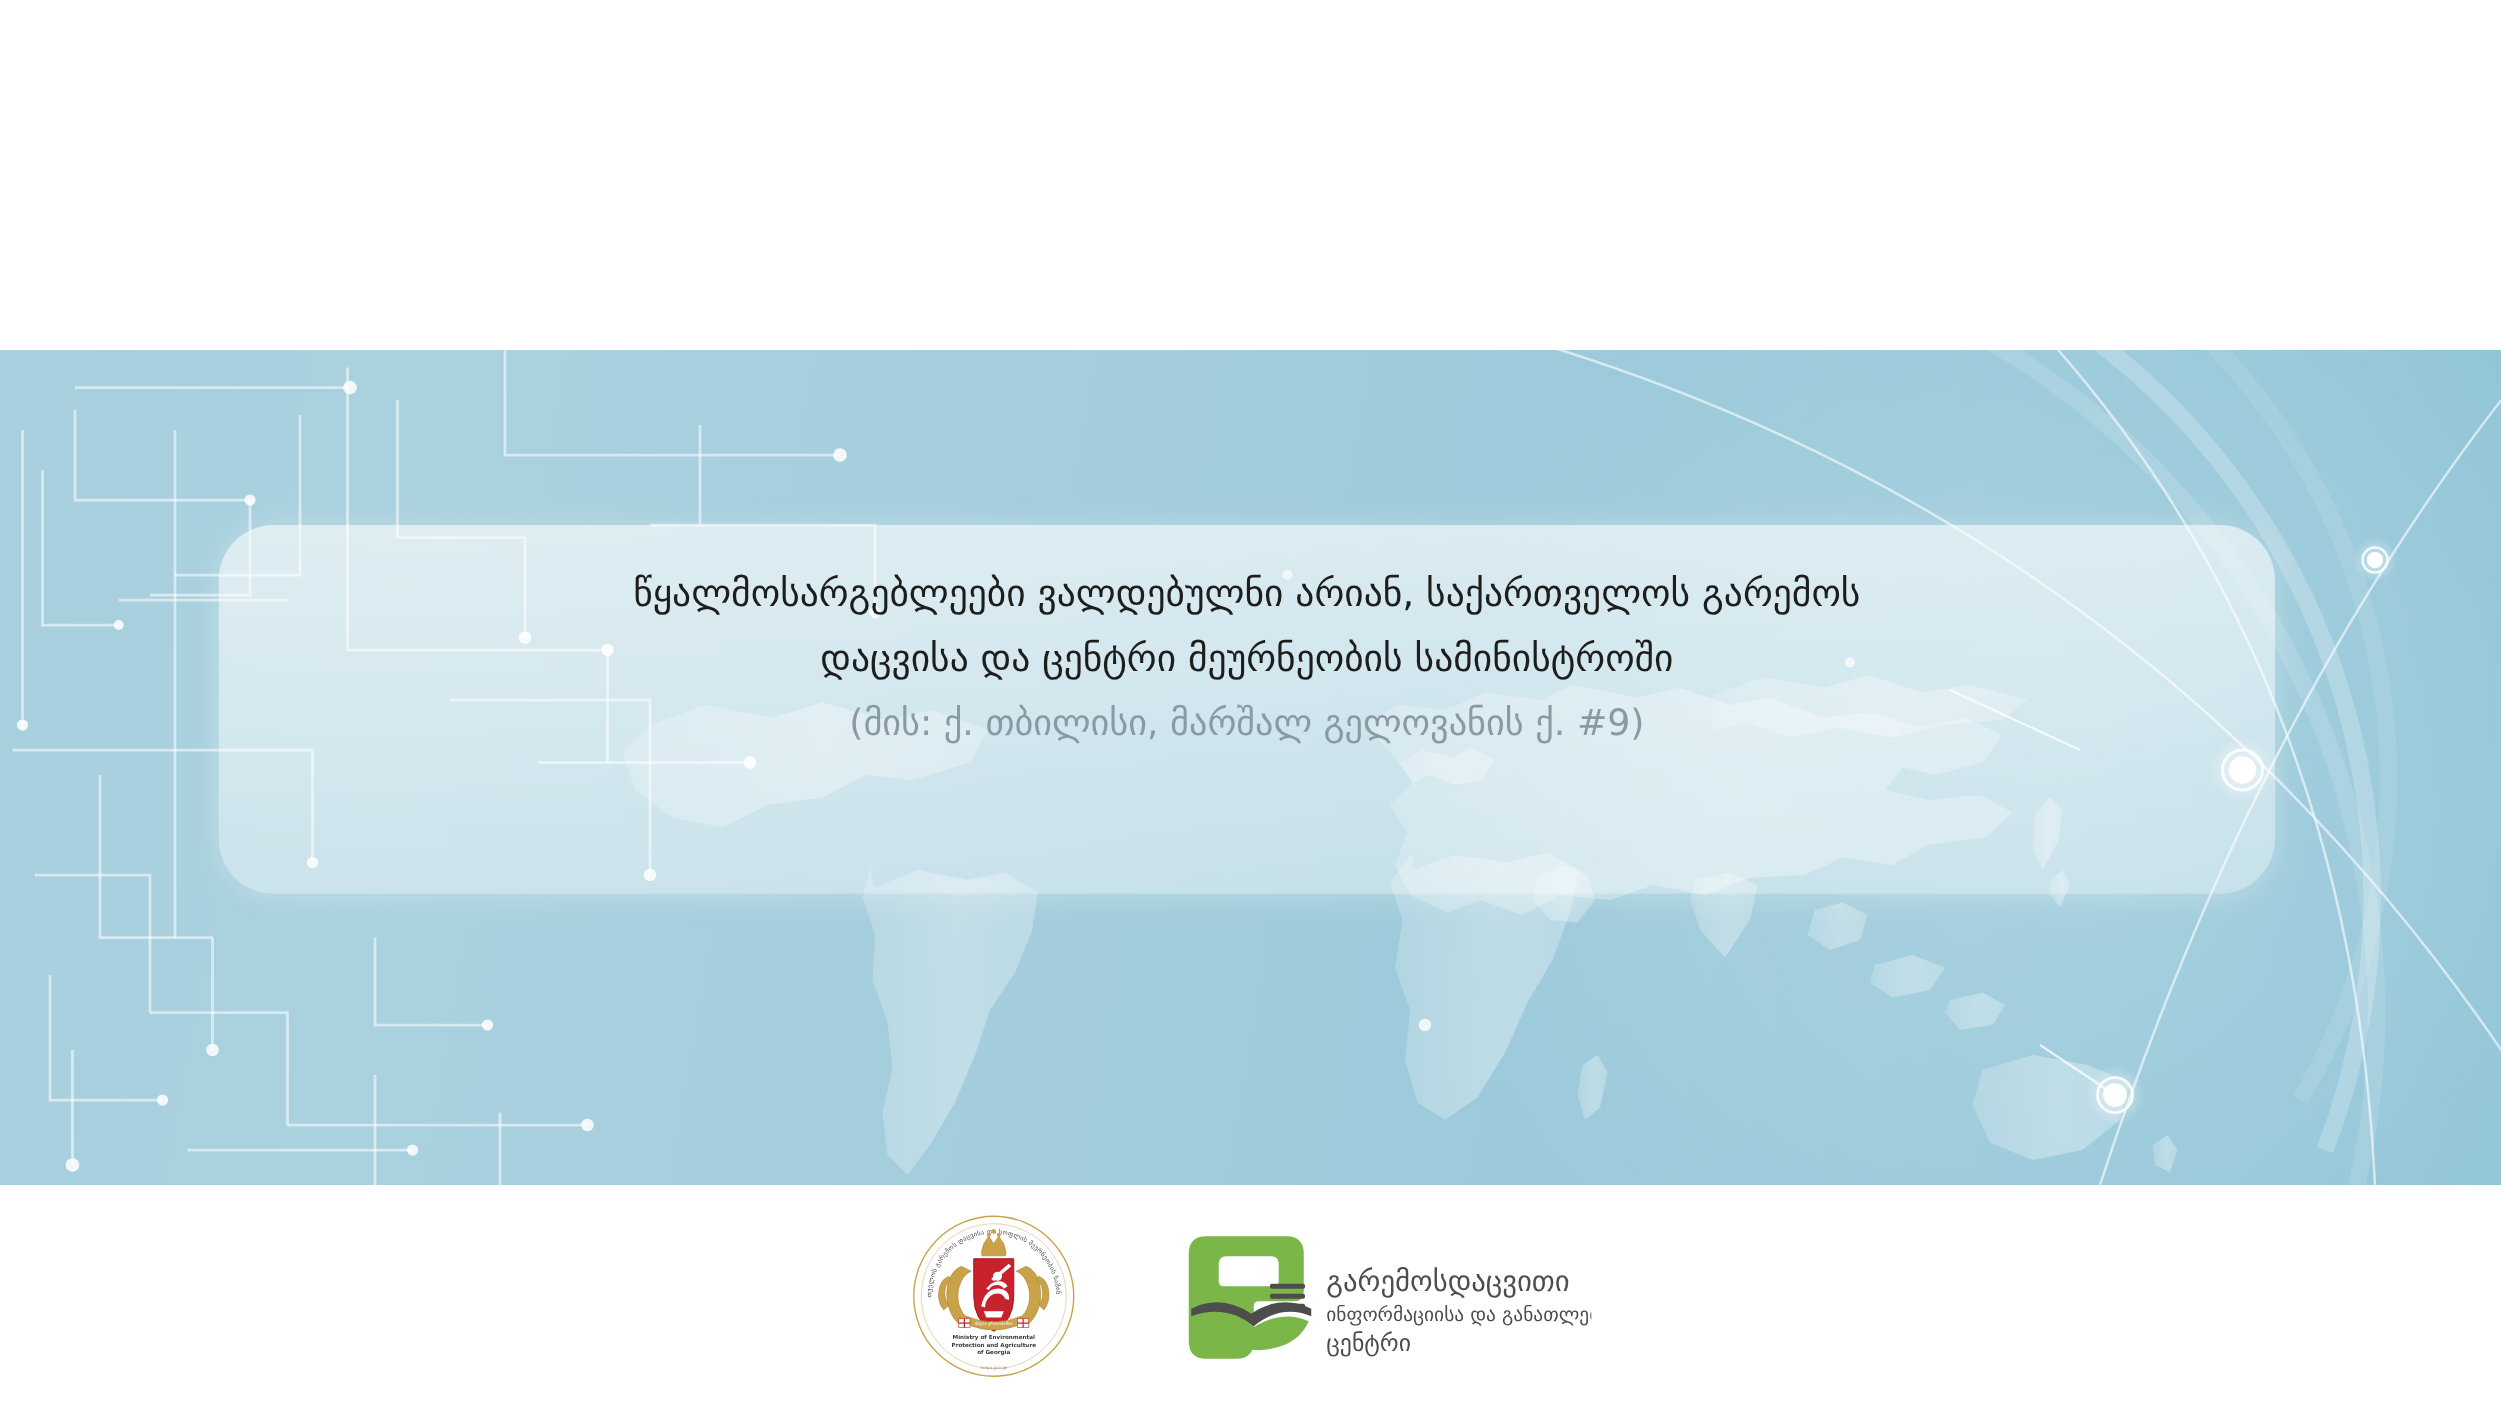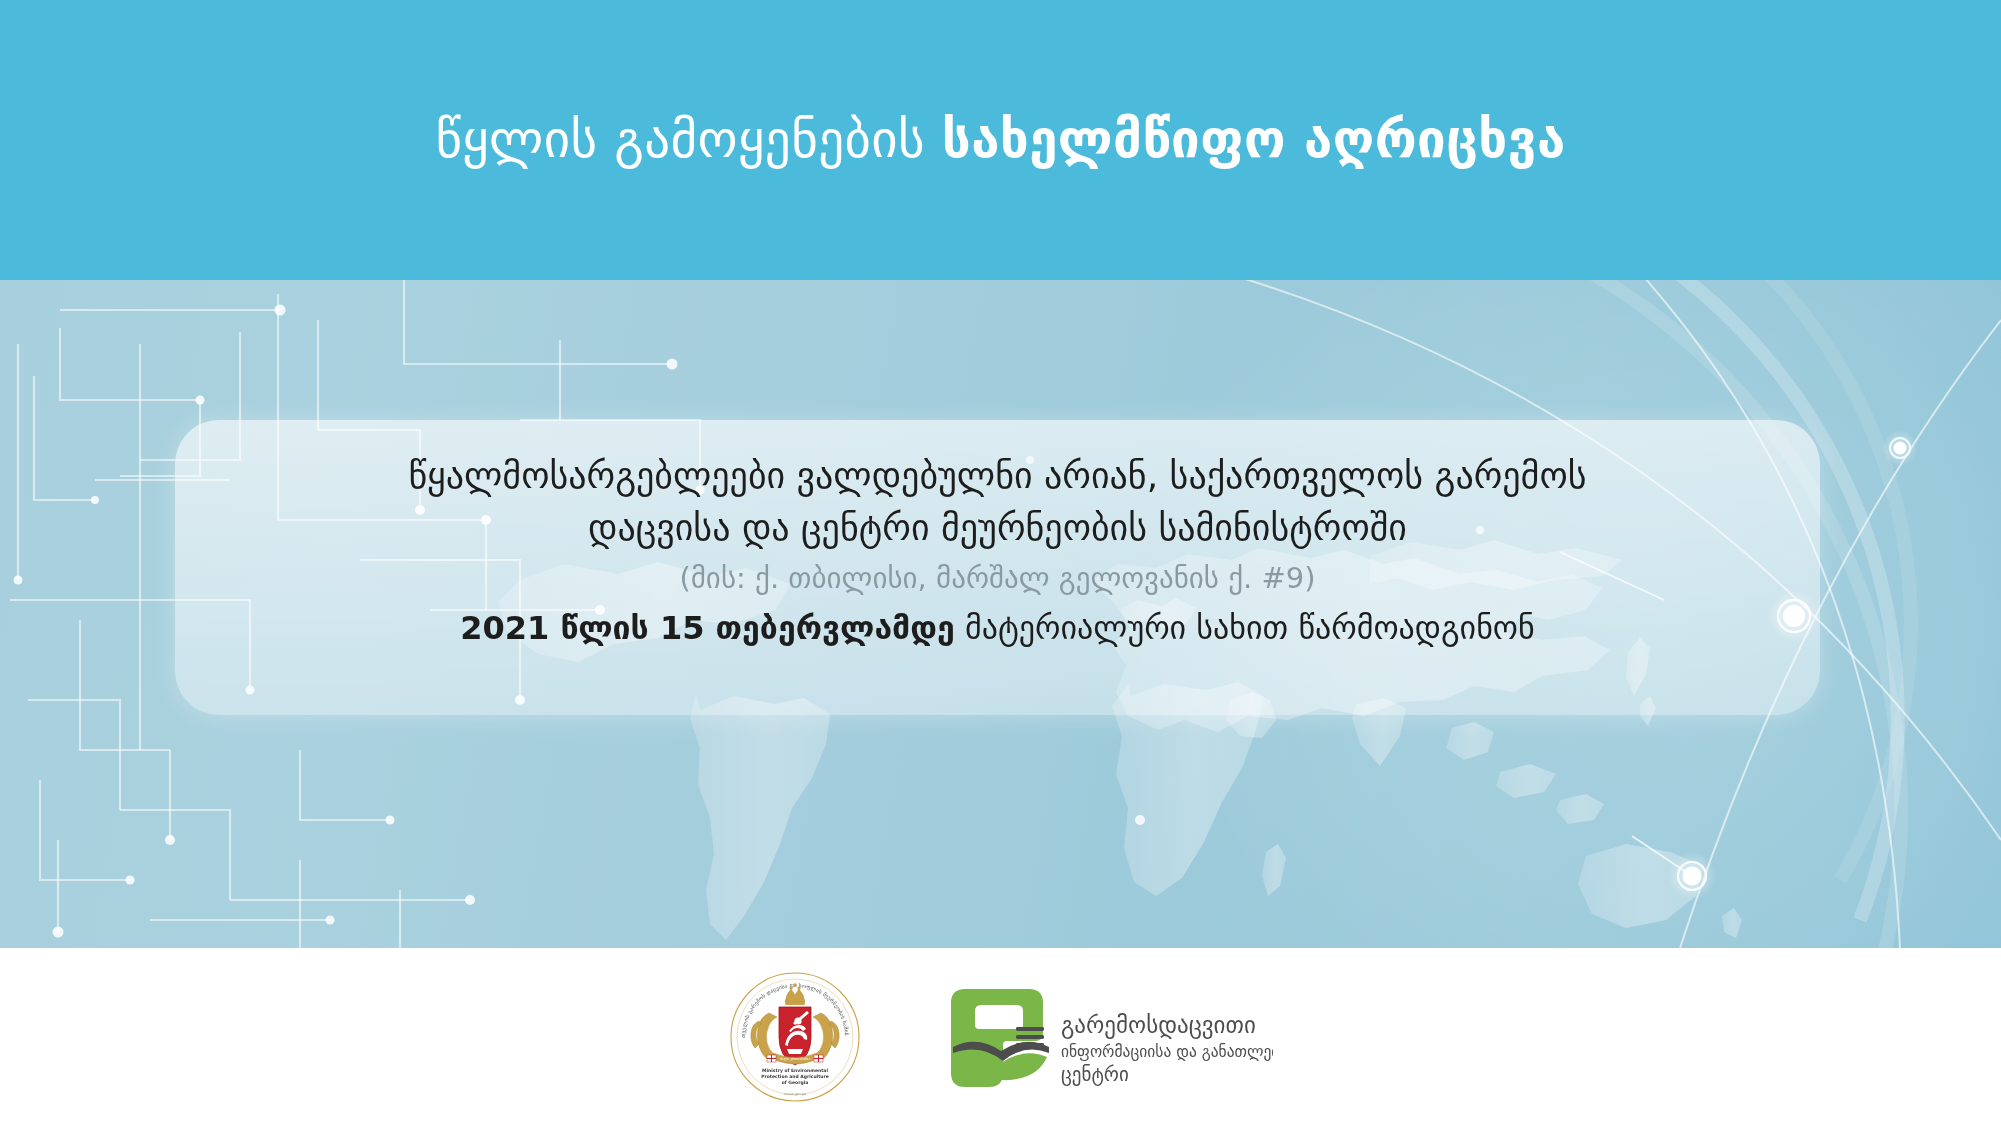--- a/index.html
+++ b/index.html
@@ -97,21 +97,21 @@
     left: 175px;
     top: 140px;
     width: 1645px;
     height: 295px;
     padding: 30px 70px 0 70px;
     text-align: center;
     color: #1b1b1b;
   }
 
   .line-1, .line-2 {
-    font-size: 36px;
+    font-size: 30px;
     line-height: 52px;
     font-weight: 400;
     color: #1d1d1d;
     white-space: nowrap;
   }
   .line-addr {
     font-size: 29px;
     line-height: 48px;
     font-weight: 400;
     color: #8a9aa2;
@@ -150,26 +150,20 @@
     gap: 82px;
   }
   .logo-ministry { width: 132px; height: 132px; position: relative; }
   .logo-geic { width: 330px; height: 112px; position: relative; }
 </style>
 </head>
 <body>
 
 <div id="slide">
 
-  <div class="header-band">
-    <div class="header-title">
-      <span class="t-light">წყლის გამოყენების</span>
-      <span class="t-bold">სახელმწიფო აღრიცხვა</span>
-    </div>
-  </div>
 
   <div class="body-stage">
 
     <div class="glow"></div>
 
     <svg class="bg-svg" viewBox="0 0 2001 668" preserveAspectRatio="none">
       <defs>
         <linearGradient id="mapFade" x1="0" y1="0" x2="1" y2="0">
           <stop offset="0%" stop-color="#ffffff" stop-opacity="0.20"></stop>
           <stop offset="55%" stop-color="#ffffff" stop-opacity="0.33"></stop>
@@ -312,24 +306,20 @@
         <circle cx="1030" cy="180" r="4" fill="#ffffff" fill-opacity="0.65"></circle>
       </g>
     </svg>
 
     <div class="card"></div>
 
     <div class="card-text">
       <div class="line-1">წყალმოსარგებლეები ვალდებულნი არიან, საქართველოს გარემოს</div>
       <div class="line-2">დაცვისა და ცენტრი მეურნეობის სამინისტროში</div>
       <div class="line-addr">(მის: ქ. თბილისი, მარშალ გელოვანის ქ. #9)</div>
-      <div class="line-date">
-        <span class="d-bold">2021 წლის 15 თებერვლამდე</span>
-        <span class="d-norm">მატერიალური სახით წარმოადგინონ</span>
-      </div>
     </div>
   </div>
 
   <div class="footer">
 
     <div class="logo-ministry">
       <svg viewBox="0 0 132 132" width="132" height="132">
         <defs>
           <path id="arcTop" d="M 16,66 A 50,50 0 0 1 116,66"></path>
           <path id="arcBot" d="M 20,66 A 46,46 0 0 0 112,66"></path>

